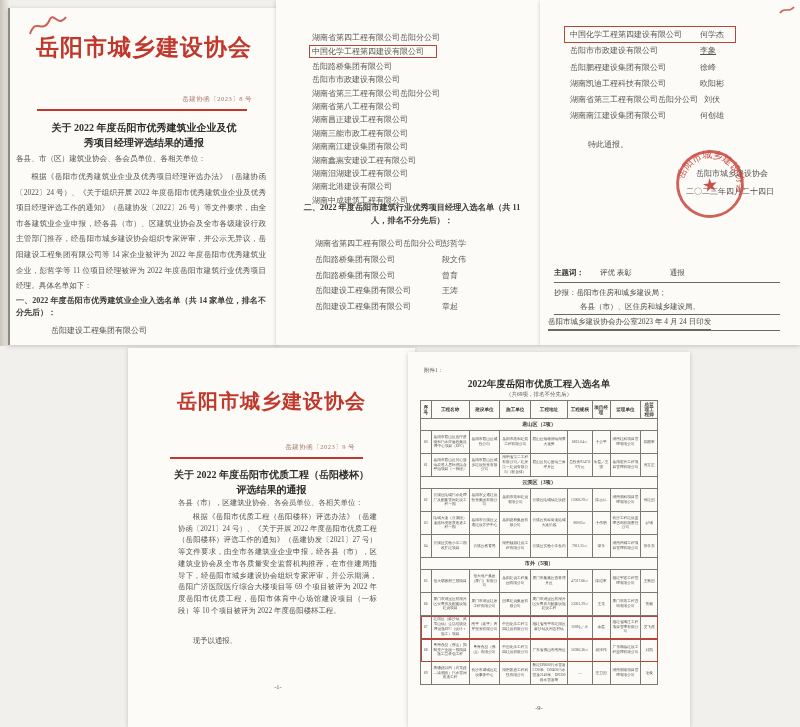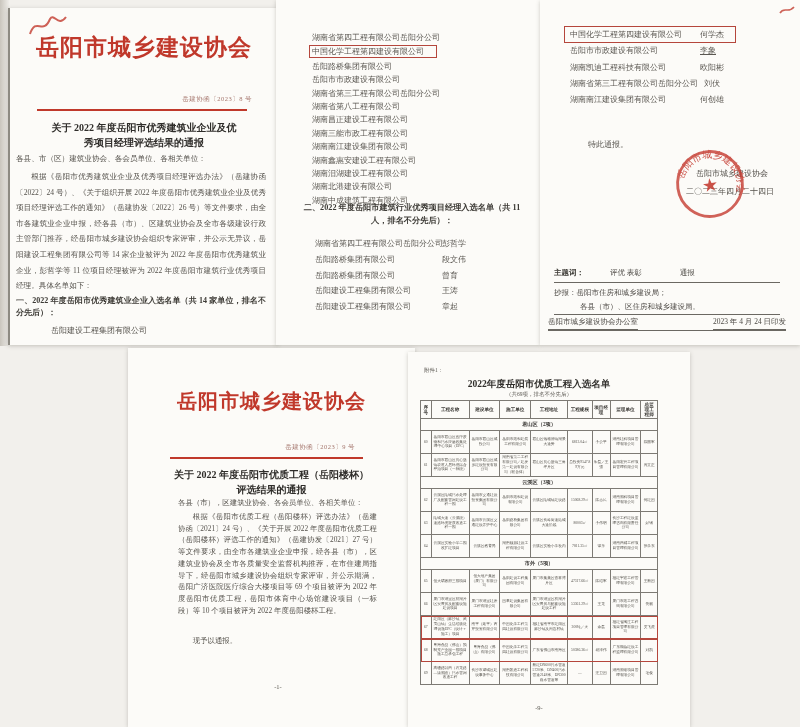--- a/index.html
+++ b/index.html
@@ -114,20 +114,24 @@
   <div class="list-col" id="managers-list-3" style="top:29px;left:30px;width:205px;">
       <div class="mgr-row boxed-row" style="height: 16.3px;">
         <span class="mgr-company">中国化学工程第四建设有限公司</span>
         <span class="mgr-name" style="left: 130px;">何学杰</span>
       </div>
       <div class="mgr-row" style="height: 16.3px;">
         <span class="mgr-company">岳阳市市政建设有限公司</span>
         <span class="mgr-name" style="left: 130px; text-decoration: underline;">李象</span>
       </div>
       <div class="mgr-row" style="height: 16.3px;">
+        <span class="mgr-company">岳阳鹏程建设集团有限公司</span>
+        <span class="mgr-name" style="left: 130px;">徐峰</span>
+      </div>
+      <div class="mgr-row" style="height: 16.3px;">
         <span class="mgr-company">湖南凯迪工程科技有限公司</span>
         <span class="mgr-name" style="left: 130px;">欧阳彬</span>
       </div>
       <div class="mgr-row" style="height: 16.3px;">
         <span class="mgr-company">湖南省第三工程有限公司岳阳分公司</span>
         <span class="mgr-name" style="left: 116px; margin-left: 18px;">刘伏</span>
       </div>
       <div class="mgr-row" style="height: 16.3px;">
         <span class="mgr-company">湖南南江建设集团有限公司</span>
         <span class="mgr-name" style="left: 130px;">何创雄</span>
@@ -141,27 +145,27 @@
       <circle cx="50" cy="50" r="45" fill="none" stroke="#c43a2f" stroke-width="4" opacity=".9"></circle>
       <path id="seal-arc" d="M 14,64 A 38,38 0 1 1 86,64" fill="none"></path>
       <text fill="#c43a2f" font-size="13.5">
         <textPath href="#seal-arc" startOffset="26">岳阳市城乡建设协会</textPath>
       </text>
       <text x="50" y="60" text-anchor="middle" font-size="25" fill="#c43a2f">★</text>
     </svg>
   </div>
   <div class="foot-line underlined" style="top:268px;left:14px;right:20px;height:14px;">
     <span class="bold">主题词：</span>
-    <span style="margin-left:24px;">评优</span>
+    <span style="margin-left:14px;">评优</span>
     <span style="">表彰</span>
     <span style="margin-left:36px;">通报</span>
   </div>
   <div class="foot-line" style="top:288px;left:14px;">抄报：岳阳市住房和城乡建设局；</div>
   <div class="foot-line underlined" style="top:302px;left:14px;right:20px;height:12px;padding-left:26px;">各县（市）、区住房和城乡建设局。</div>
-  <div class="foot-line underlined" style="top:317px;left:8px;right:14px;height:13px;display:flex;justify-content:space-between;">
+  <div class="foot-line underlined" style="top:317px;left:8px;right:20px;height:13px;display:flex;justify-content:flex-start;">
     <span class="underlined">岳阳市城乡建设协会办公室</span>
     <span class="underlined">2023 年 4 月 24 日印发</span>
   </div>
 </div>
 
 <div class="page" style="left:128px;top:348px;width:287px;height:379px;">
   <div class="red-header" style="top:40px;font-size:20px;">岳阳市城乡建设协会</div>
   <div class="doc-num" style="top:95px;right:60px;">岳建协函〔2023〕9 号</div>
   <div class="red-line" style="top:109px;left:42px;right:52px;"></div>
   <div class="doc-title" style="top:119px;left:30px;right:30px;font-size:10px;line-height:15px;">

